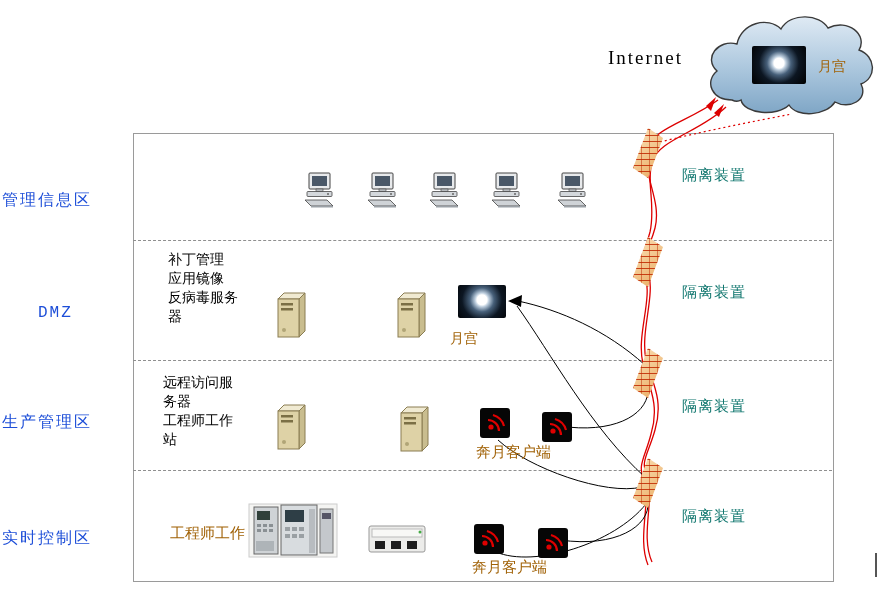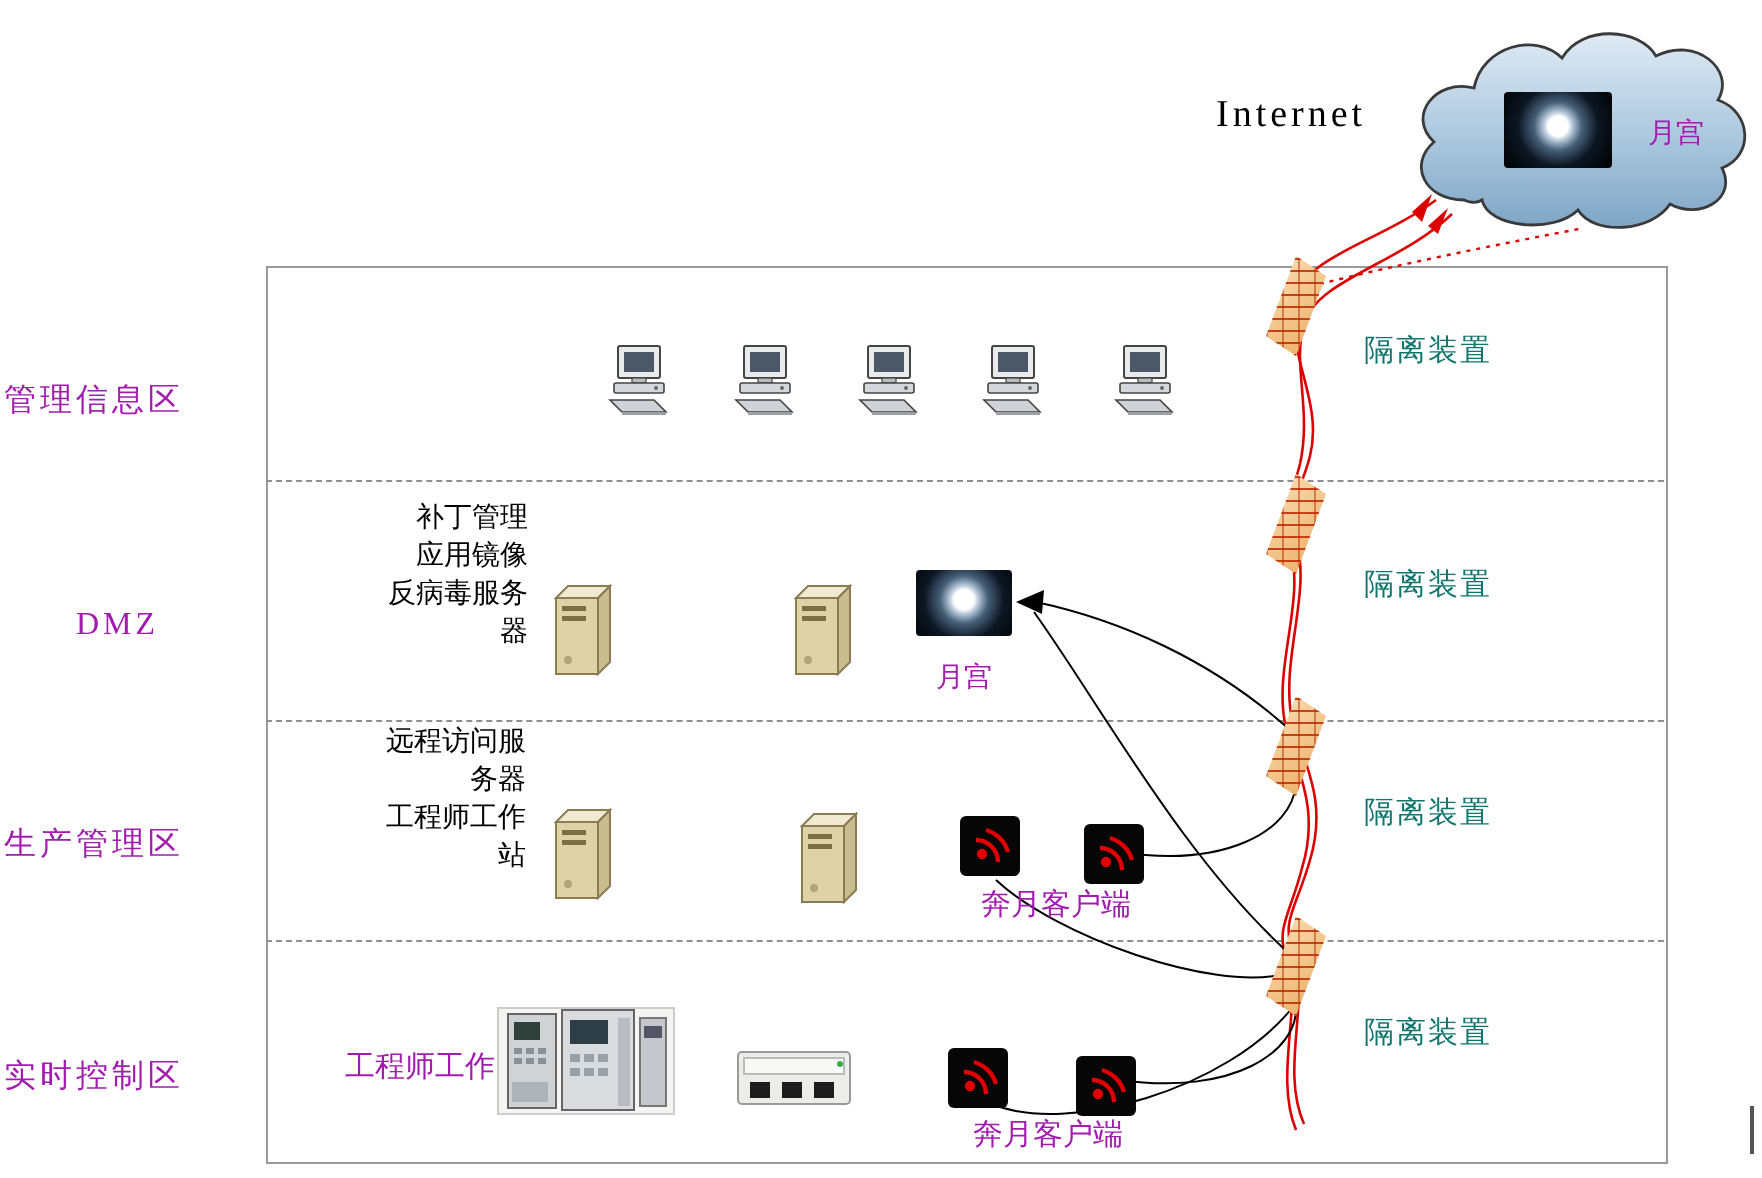--- a/index.html
+++ b/index.html
@@ -1,25 +1,25 @@
 <!DOCTYPE html>
 <html><head>
 <meta charset="utf-8">
 <style>
   html,body{margin:0;padding:0;background:#fff;}
   .canvas{position:relative;width:881px;height:589px;background:#ffffff;overflow:hidden;
           font-family:"DejaVu Sans","Liberation Sans",sans-serif;}
   .abs{position:absolute;}
   .box{position:absolute;left:133px;top:133px;width:699px;height:447px;border:1px solid #9a9a9a;}
   .sep{position:absolute;left:133px;width:699px;height:0;border-top:1px dashed #8f8f8f;}
-  .zone-label{position:absolute;font-size:16px;letter-spacing:2px;color:#a21caf;
-              font-family:Liberation Serif, serif;}
-  .caption{position:absolute;font-size:14px;line-height:19px;text-align:right;color:#000;
+  .zone-label{position:absolute;font-size:16px;letter-spacing:2px;color:#1d4ed8;
+              font-family:Liberation Mono, monospace;}
+  .caption{position:absolute;font-size:14px;line-height:19px;text-align:left;color:#000;
            font-family:"DejaVu Serif","Liberation Serif",serif;}
-  .small-label{position:absolute;font-size:14px;text-align:center;color:#a21caf;
+  .small-label{position:absolute;font-size:14px;color:#a16207;
                font-family:Liberation Mono, monospace;}
   .iso-label{position:absolute;font-size:15px;letter-spacing:1px;color:#0f766e;
              font-family:Liberation Serif, serif;}
   .internet-label{position:absolute;font-size:19px;letter-spacing:2px;color:#000;
                   font-family:Liberation Serif, serif;}
   .firewall{position:absolute;width:30px;height:50px;
     background:
       repeating-linear-gradient(0deg, rgba(192,40,0,.85) 0 1px, transparent 1px 6px),
       repeating-linear-gradient(90deg, rgba(192,40,0,.5) 0 1px, transparent 1px 8px),
       linear-gradient(135deg,#fbe3bc,#e9a95e);
@@ -172,21 +172,21 @@
         <polygon points="27,11 33,5 33,43 27,49" fill="#c9bd8f" stroke="#8a7d52"></polygon>
         <rect x="6" y="11" width="21" height="38" fill="#ded2a6" stroke="#8a7d52"></rect>
         <rect x="9" y="15" width="12" height="2.5" fill="#7b6f45"></rect>
         <rect x="9" y="20" width="12" height="2.5" fill="#7b6f45"></rect>
         <circle cx="12" cy="42" r="2" fill="#b0a577"></circle>
       </svg>
   </div>
   <div class="moonimg" style="left:458px;top:285px;width:48px;height:33px"></div>
   <div class="small-label" style="left:450px;top:330px;width:64px">月宫</div>
 
-  <div class="caption" style="left:163px;top:362px;width:100px">
+  <div class="caption" style="left:163px;top:373px;width:100px">
     <div>远程访问服</div>
     <div>务器</div>
     <div>工程师工作</div>
     <div>站</div>
   </div>
   <div class="abs" style="left:272px;top:400px">
     <svg width="38" height="50" viewBox="0 0 38 50">
         <polygon points="6,11 12,5 33,5 27,11" fill="#f0ead2" stroke="#8a7d52"></polygon>
         <polygon points="27,11 33,5 33,43 27,49" fill="#c9bd8f" stroke="#8a7d52"></polygon>
         <rect x="6" y="11" width="21" height="38" fill="#ded2a6" stroke="#8a7d52"></rect>

